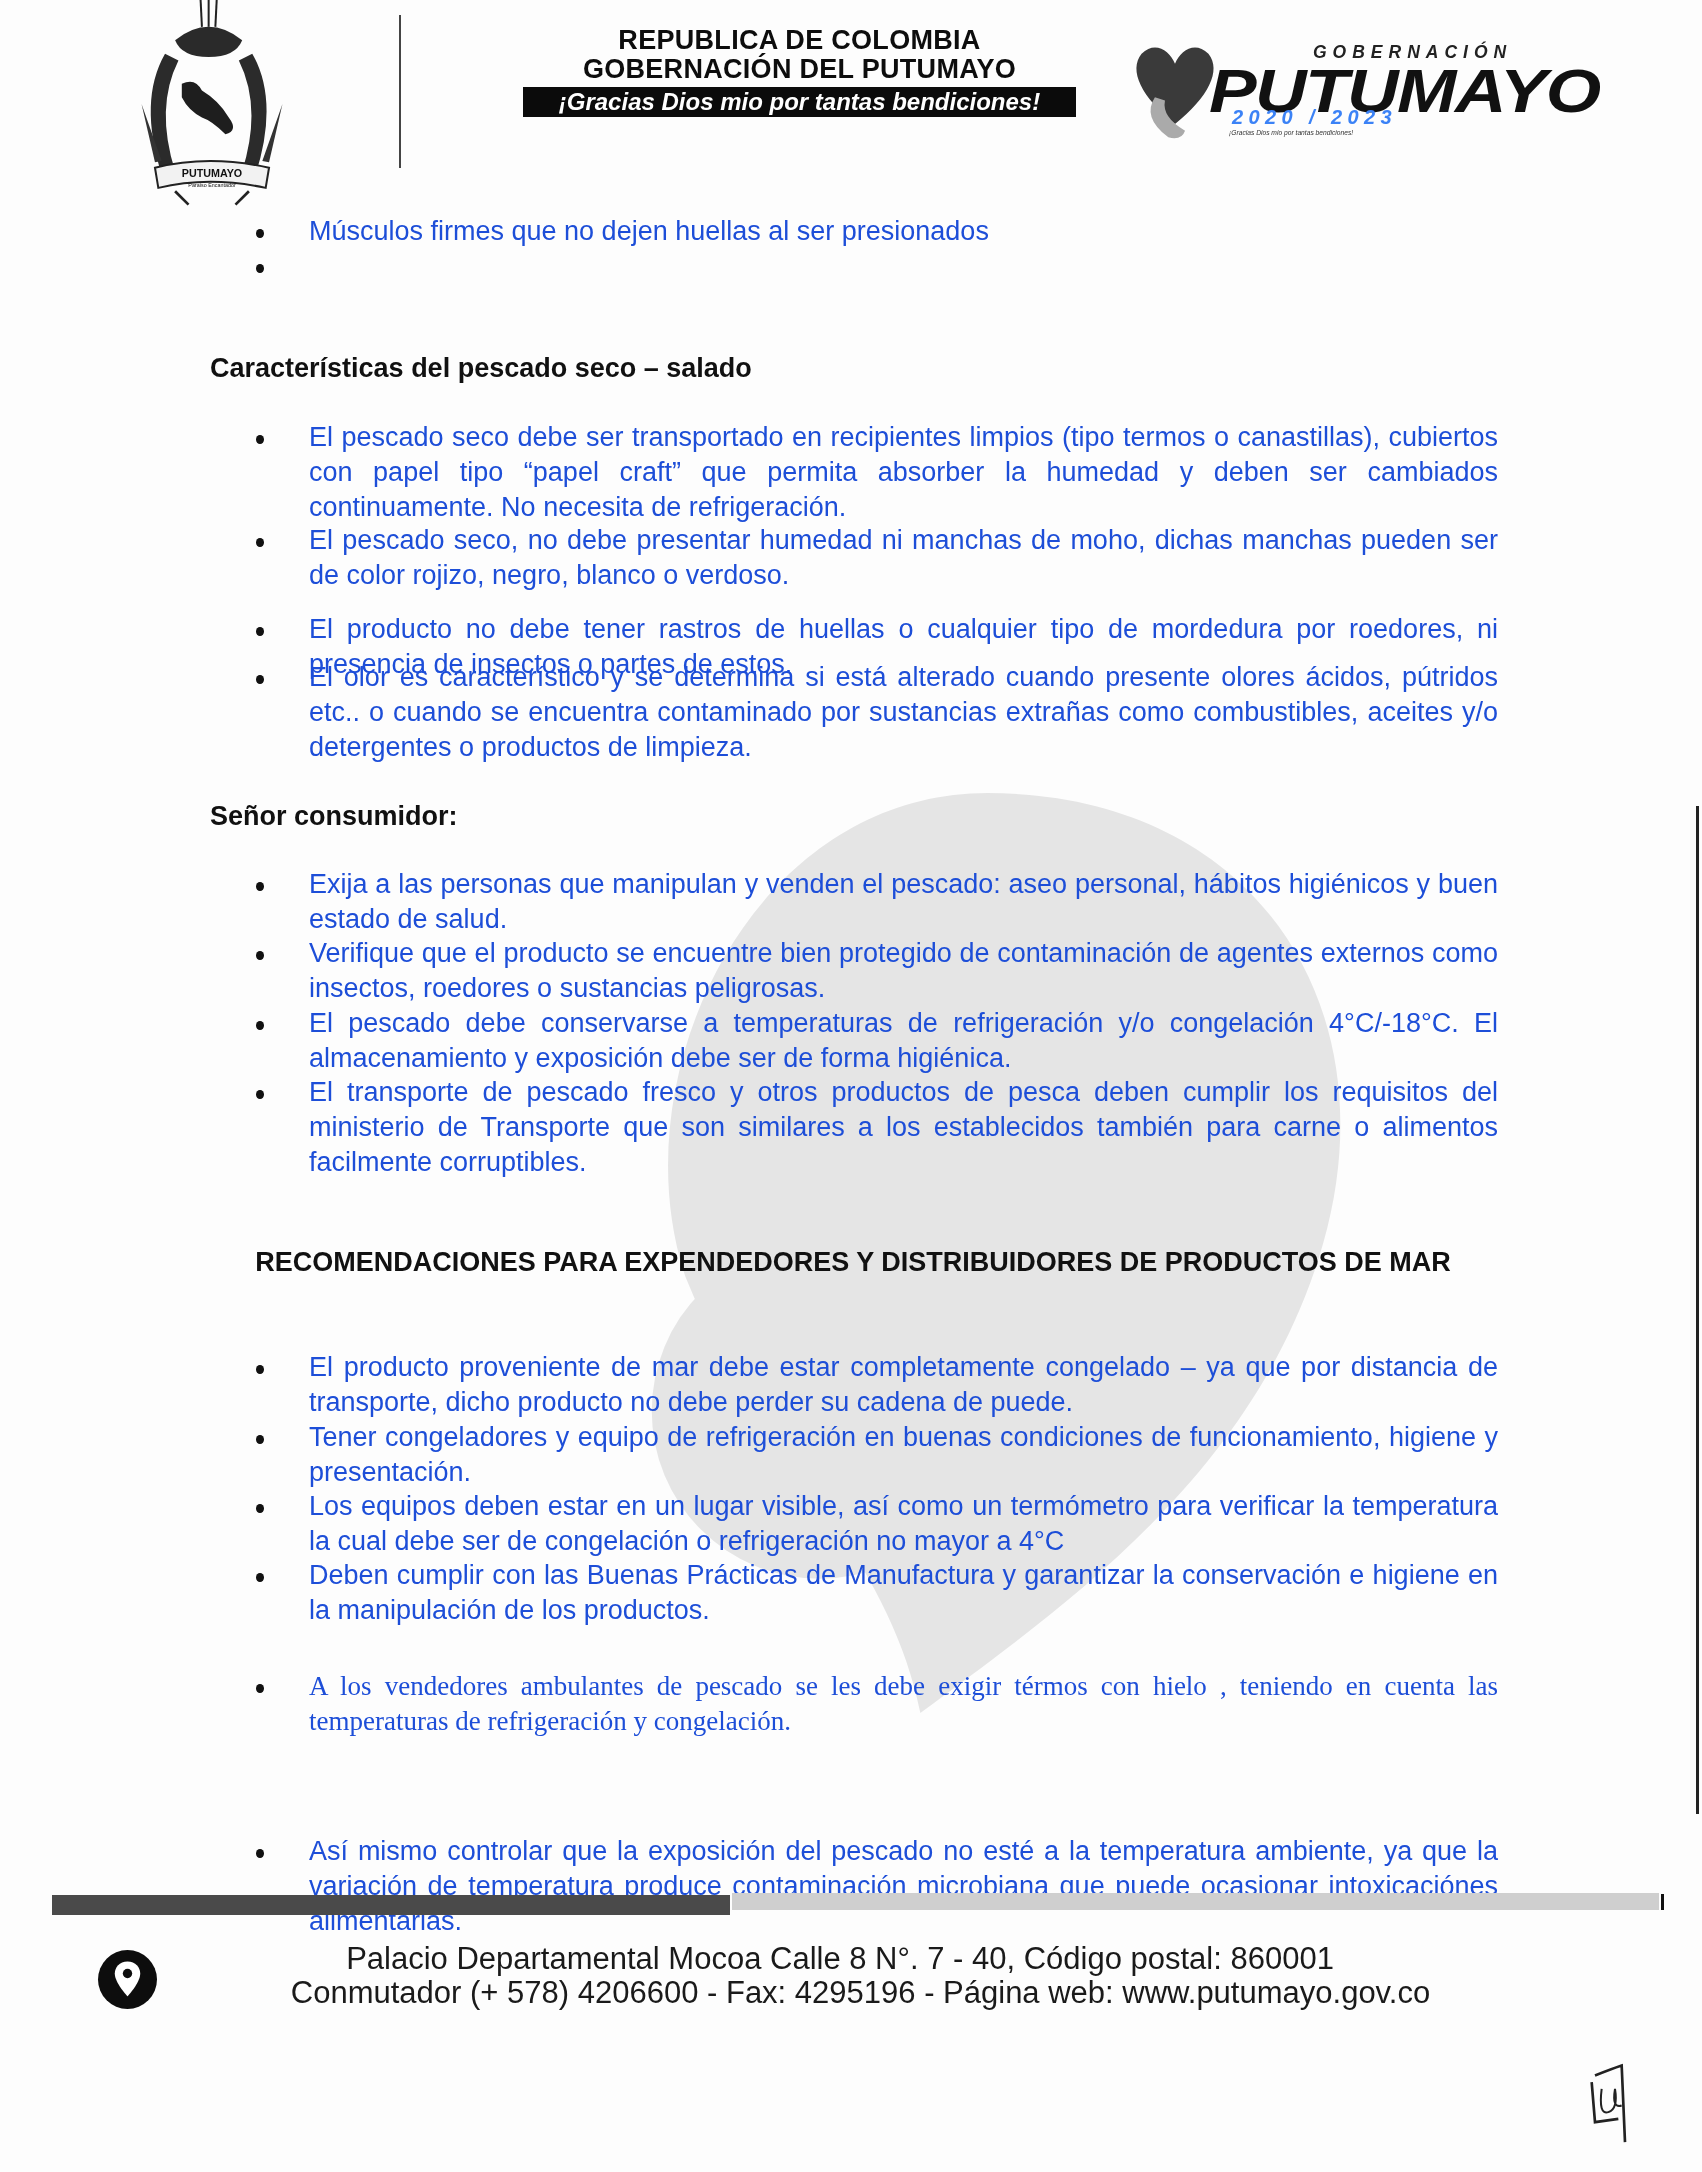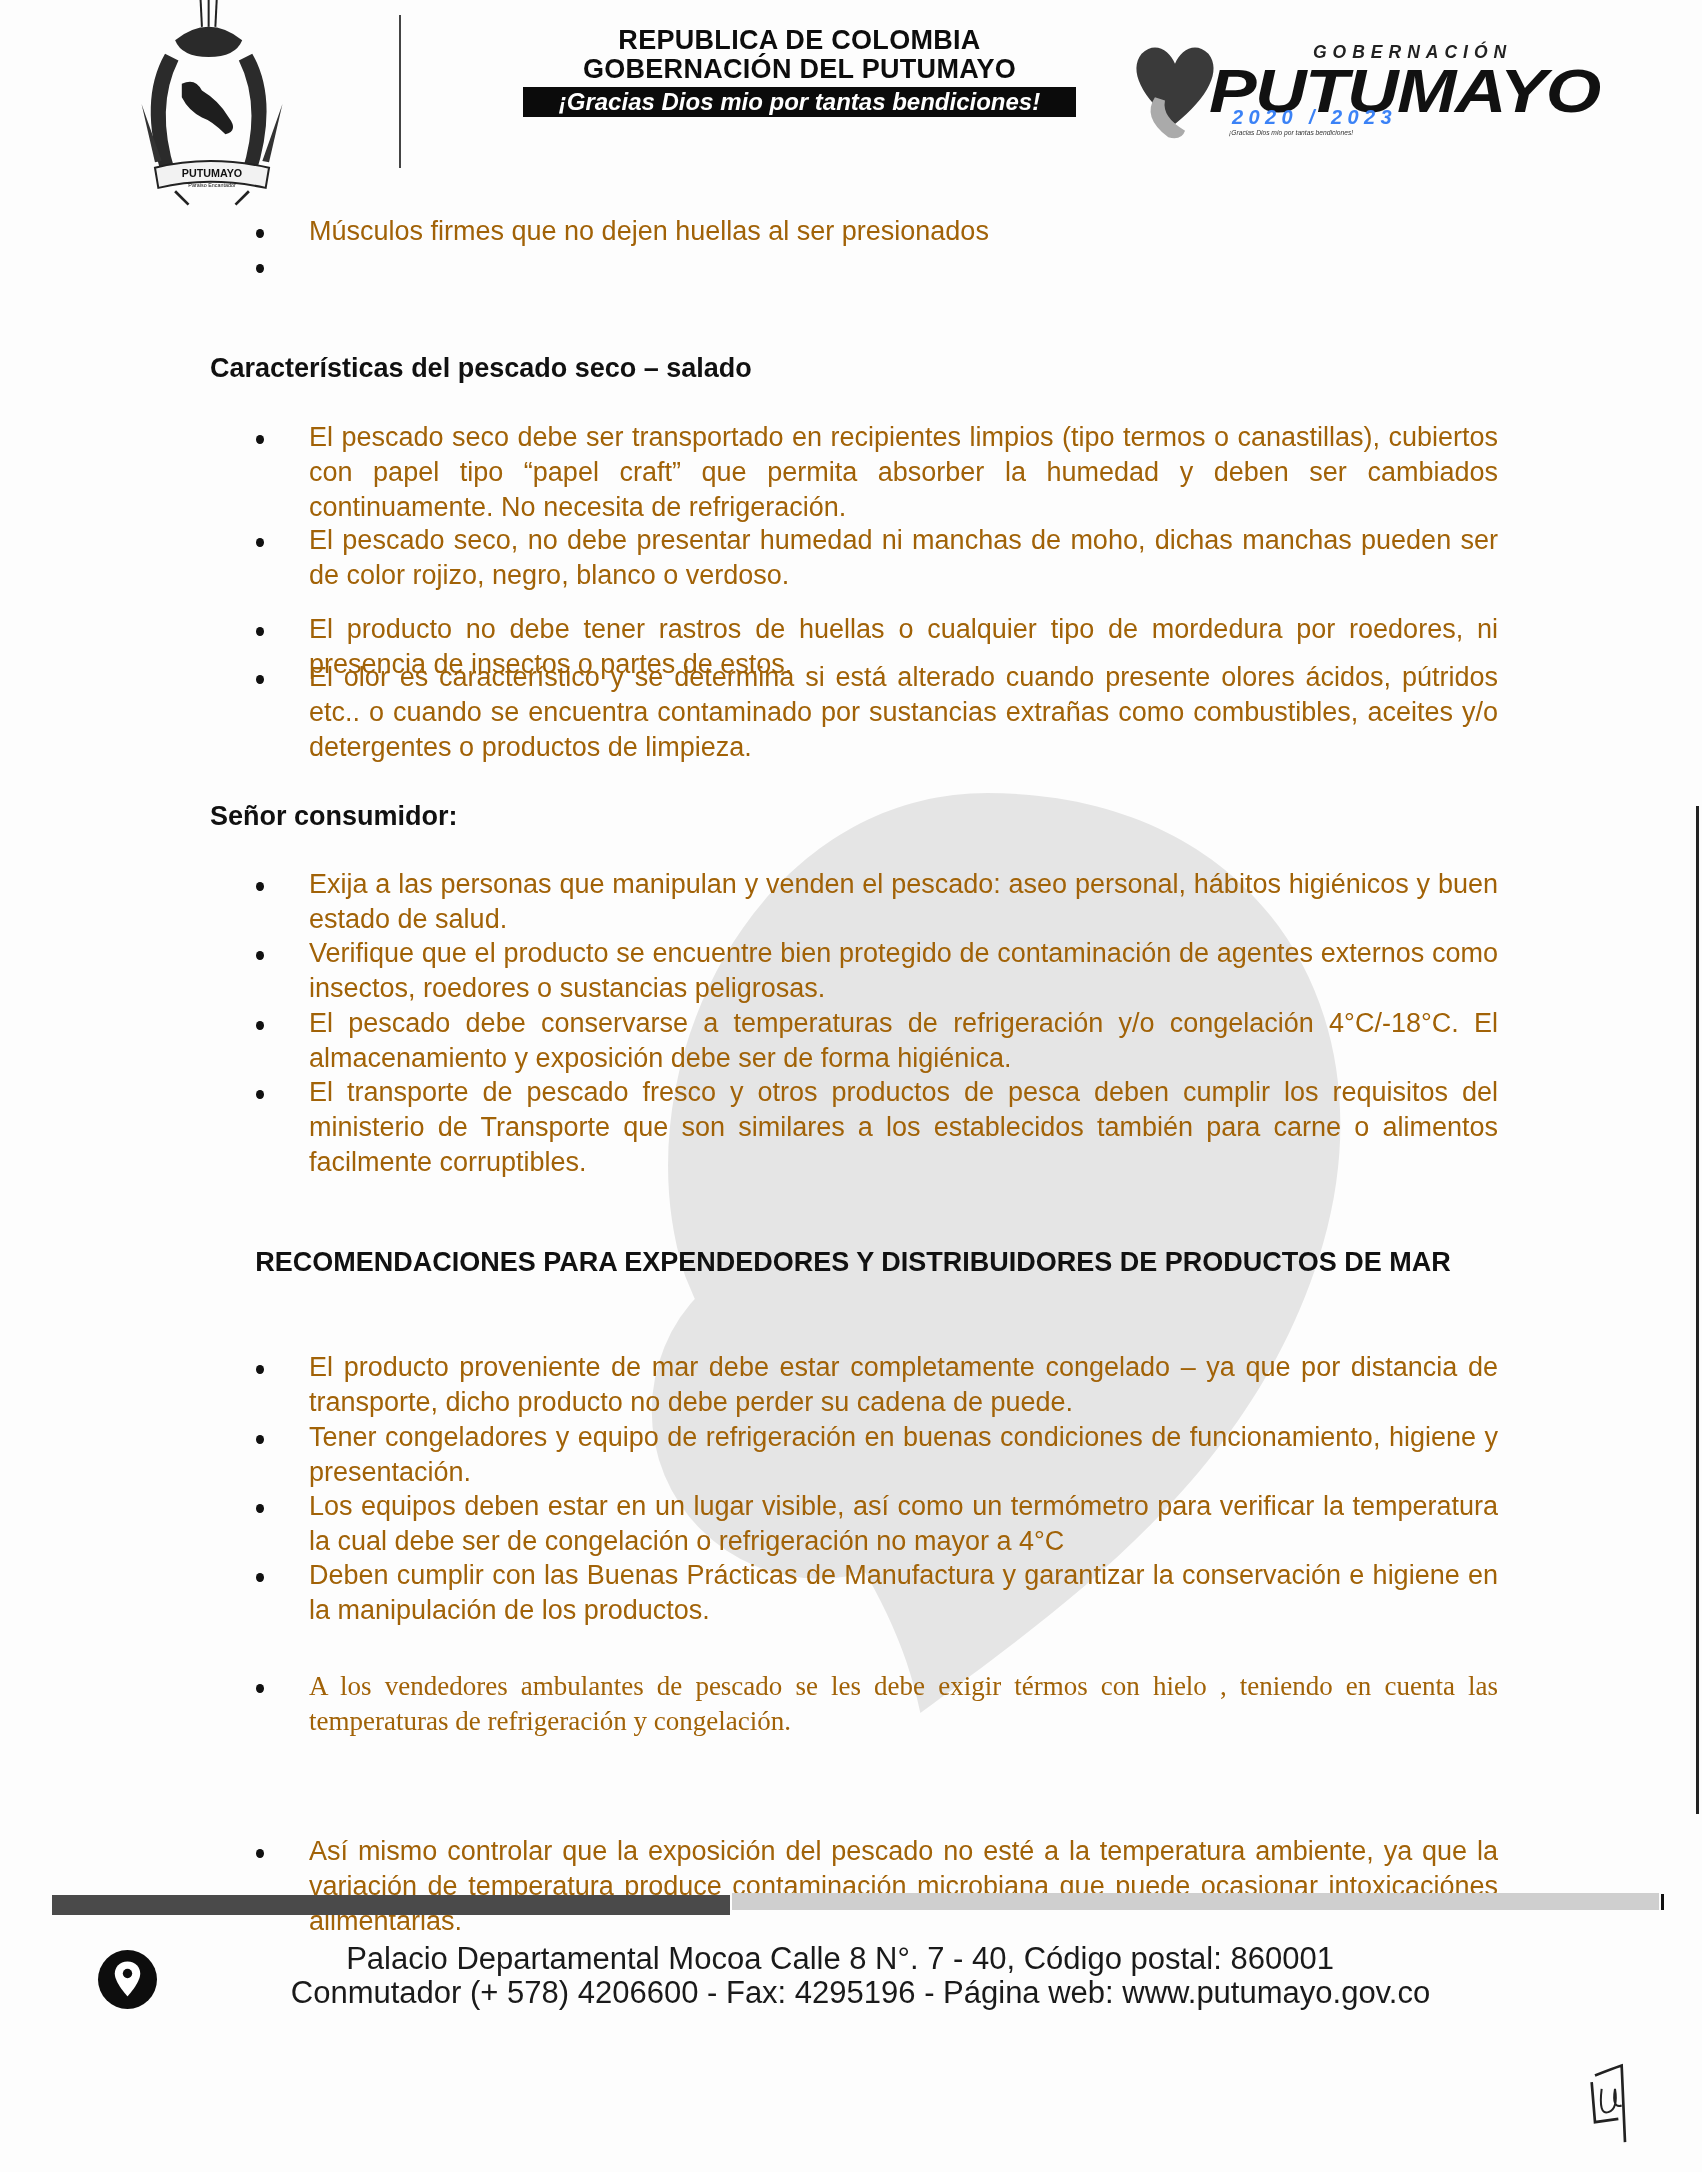--- a/index.html
+++ b/index.html
@@ -18,21 +18,21 @@
   .h-line3 { font-size:25.5px; line-height:29.6px; color:#0d0d0d; }
   .h-banner { display:inline-block; background:#0b0b0b; color:#fff; font-style:italic; font-weight:bold;
               font-size:24px; line-height:29.6px; padding:0 10.7px; margin-top:2.7px; width:531px; }
   .gov-logo { position:absolute; left:1128px; top:37px; width:430px; height:107px; }
   .gov-logo .g-top { position:absolute; left:185px; top:5.4px; font-weight:bold; font-style:italic; font-size:17.5px; letter-spacing:6px; color:#222; }
   .gov-logo .g-main { position:absolute; left:81px; top:20px; font-weight:bold; font-style:italic; font-size:62px; line-height:67px; letter-spacing:-1.3px; color:#111; transform:scaleX(1.15); transform-origin:left; }
   .gov-logo .g-years { position:absolute; left:104px; top:69px; font-weight:bold; font-style:italic; font-size:20px; letter-spacing:5.4px; color:#3b82f6; }
   .gov-logo .g-tag { position:absolute; left:101px; top:92px; font-style:italic; font-size:6.7px; color:#333; }
   .gov-logo .heart { position:absolute; left:0px; top:0px; width:94px; height:107px; }
   ul.bullets { list-style:none; margin:0; padding:0; }
-  .bullet-item { position:absolute; left:309px; width:1189px; font-size:27px; line-height:35px; text-align:justify; color:#a16207; }
+  .bullet-item { position:absolute; left:309px; width:1189px; font-size:27px; line-height:35px; text-align:justify; color:#1d4ed8; }
   .bullet-dot { position:absolute; left:-53px; top:14.8px; width:8px; height:9.4px; border-radius:50%; background:#111; }
   .section-heading { position:absolute; left:210px; font-weight:bold; font-size:27px; line-height:35px; color:#111; }
   .big-heading { position:absolute; left:215px; width:1276px; text-align:center; font-weight:bold; font-size:27px; line-height:35px; color:#111; }
 
   
   .footer-bar-dark { position:absolute; left:52px; top:1895px; width:678px; height:19.5px; background:#4a4a4a; }
   .footer-bar-light { position:absolute; left:732px; top:1893px; width:927px; height:17px; background:#cfcfcf; }
   .footer-bar-tick { position:absolute; left:1661px; top:1894px; width:2.7px; height:16px; background:#111; }
   .pin { position:absolute; left:96px; top:1948px; width:63px; height:63px; }
   .footer-line1 { position:absolute; left:202px; top:1941px; width:1276px; text-align:center; font-size:31px; line-height:36px; color:#1a1a1a; }

